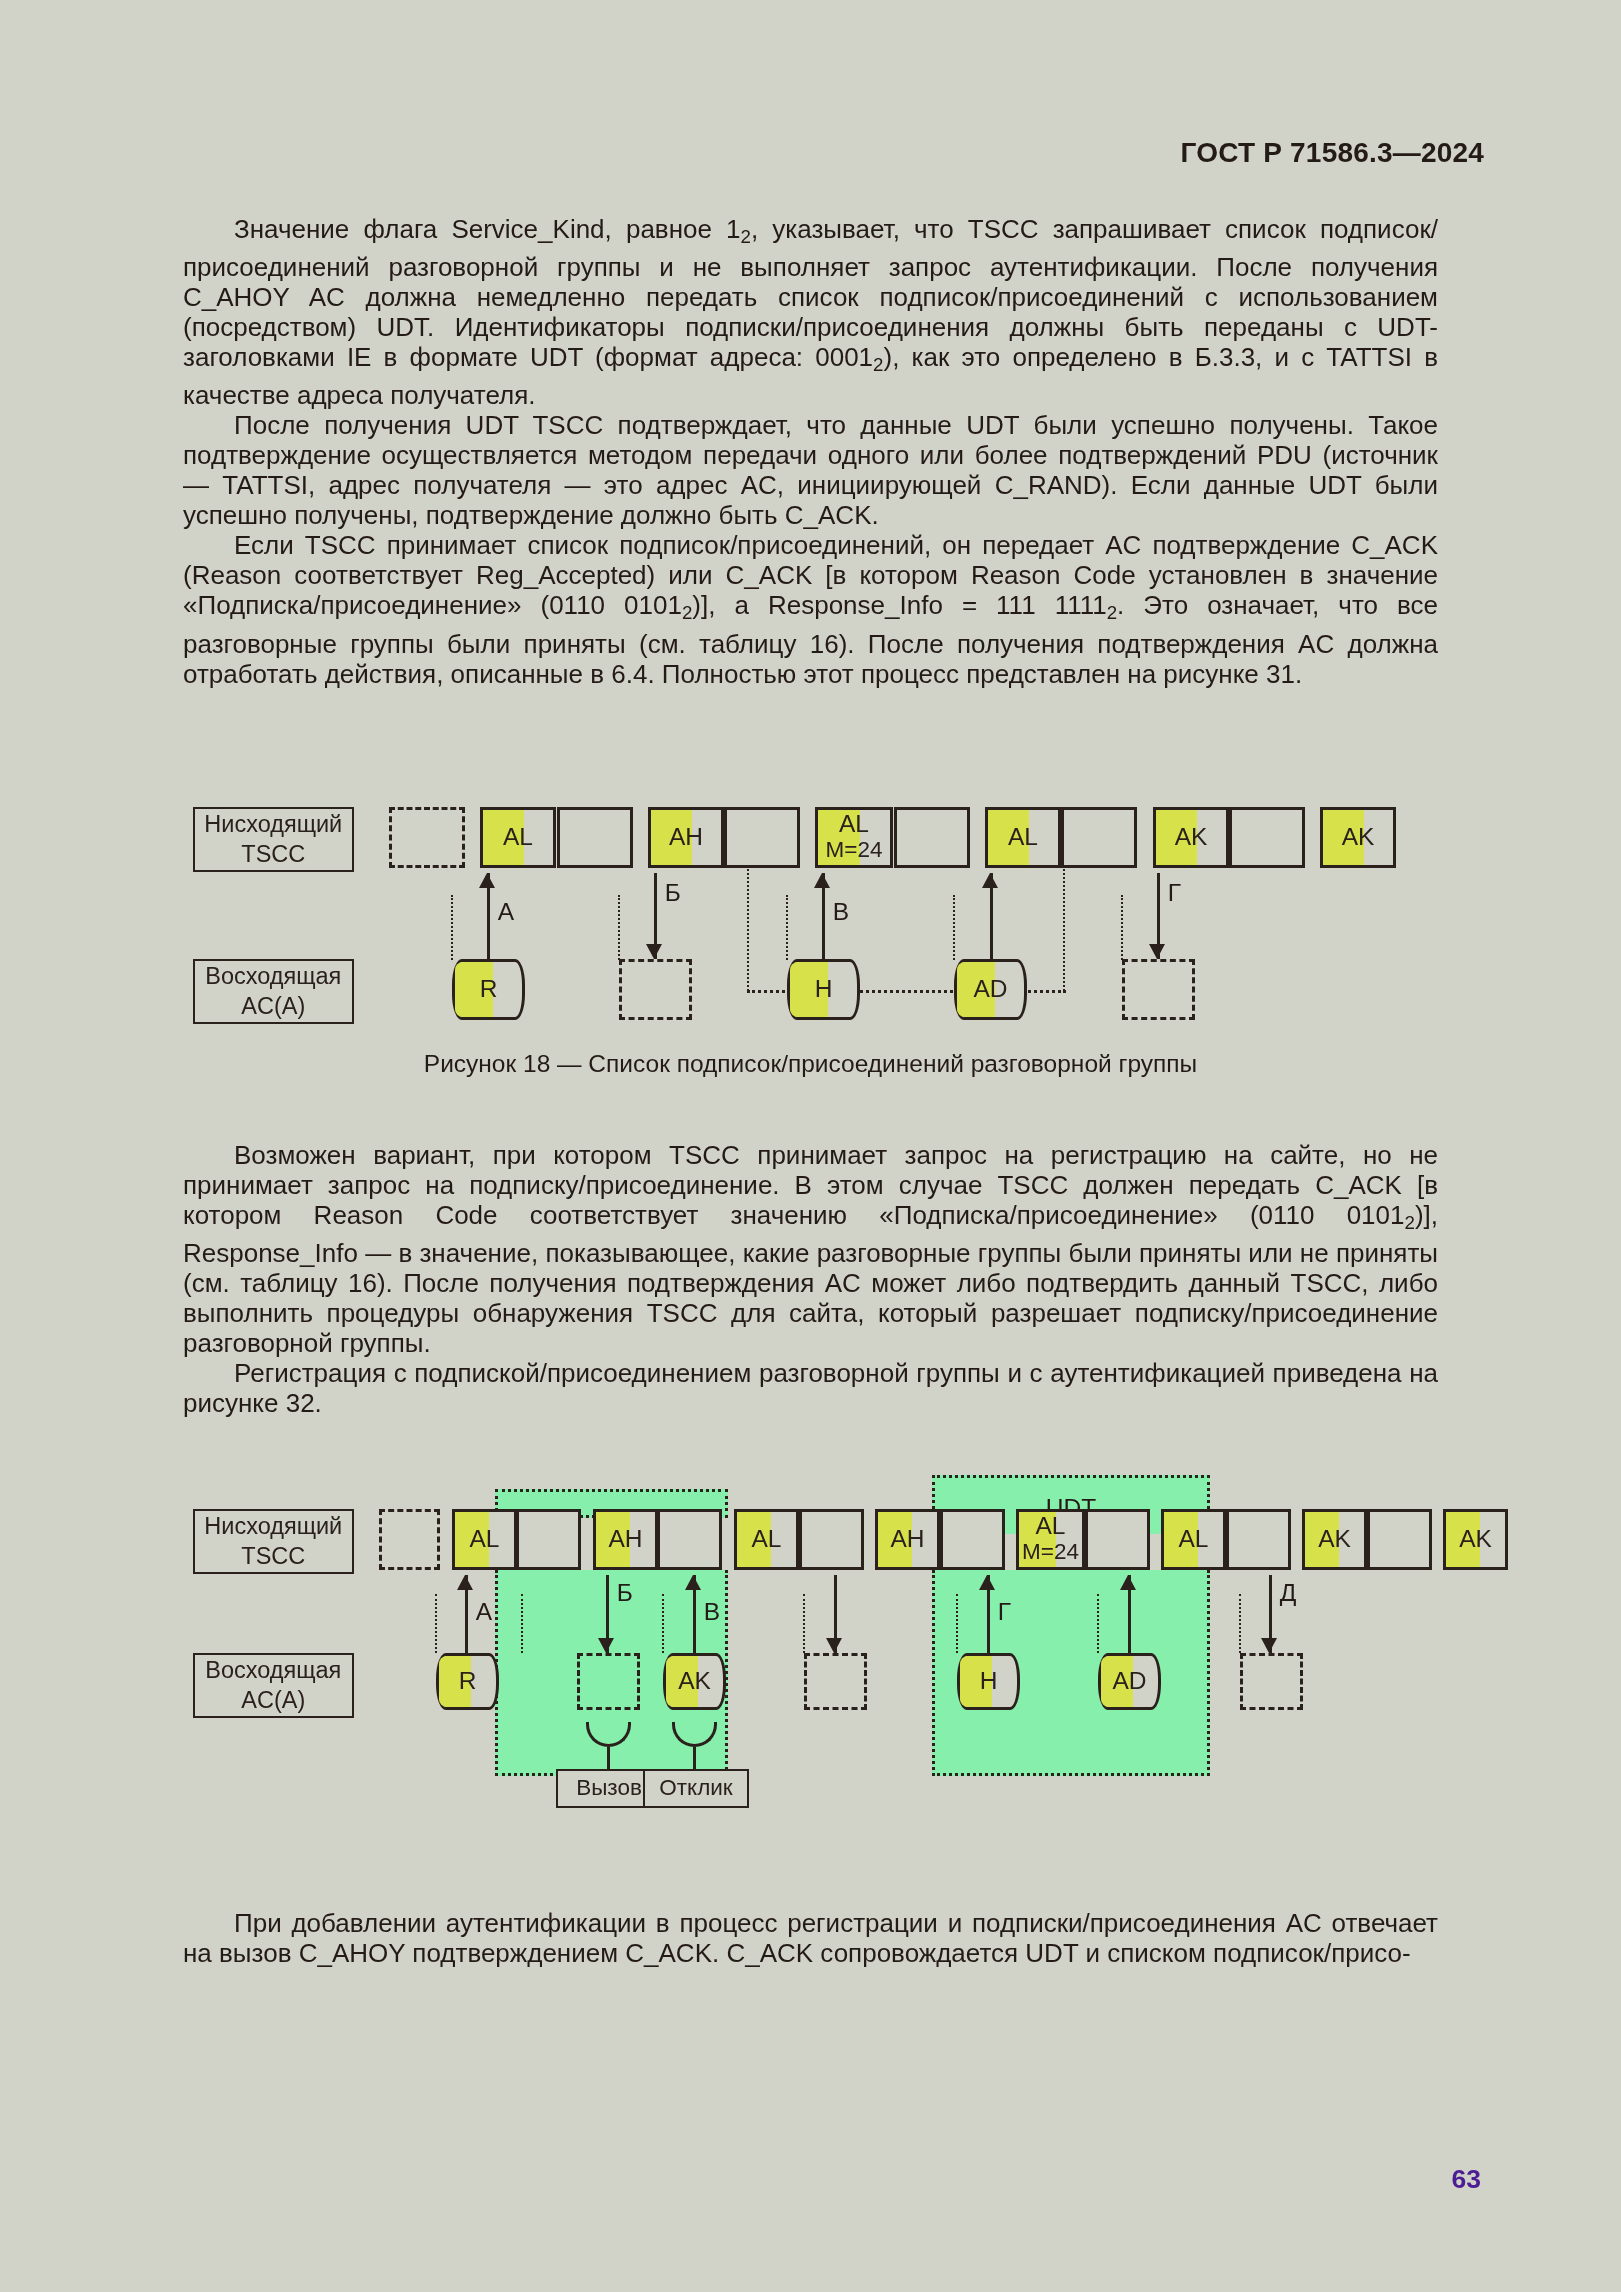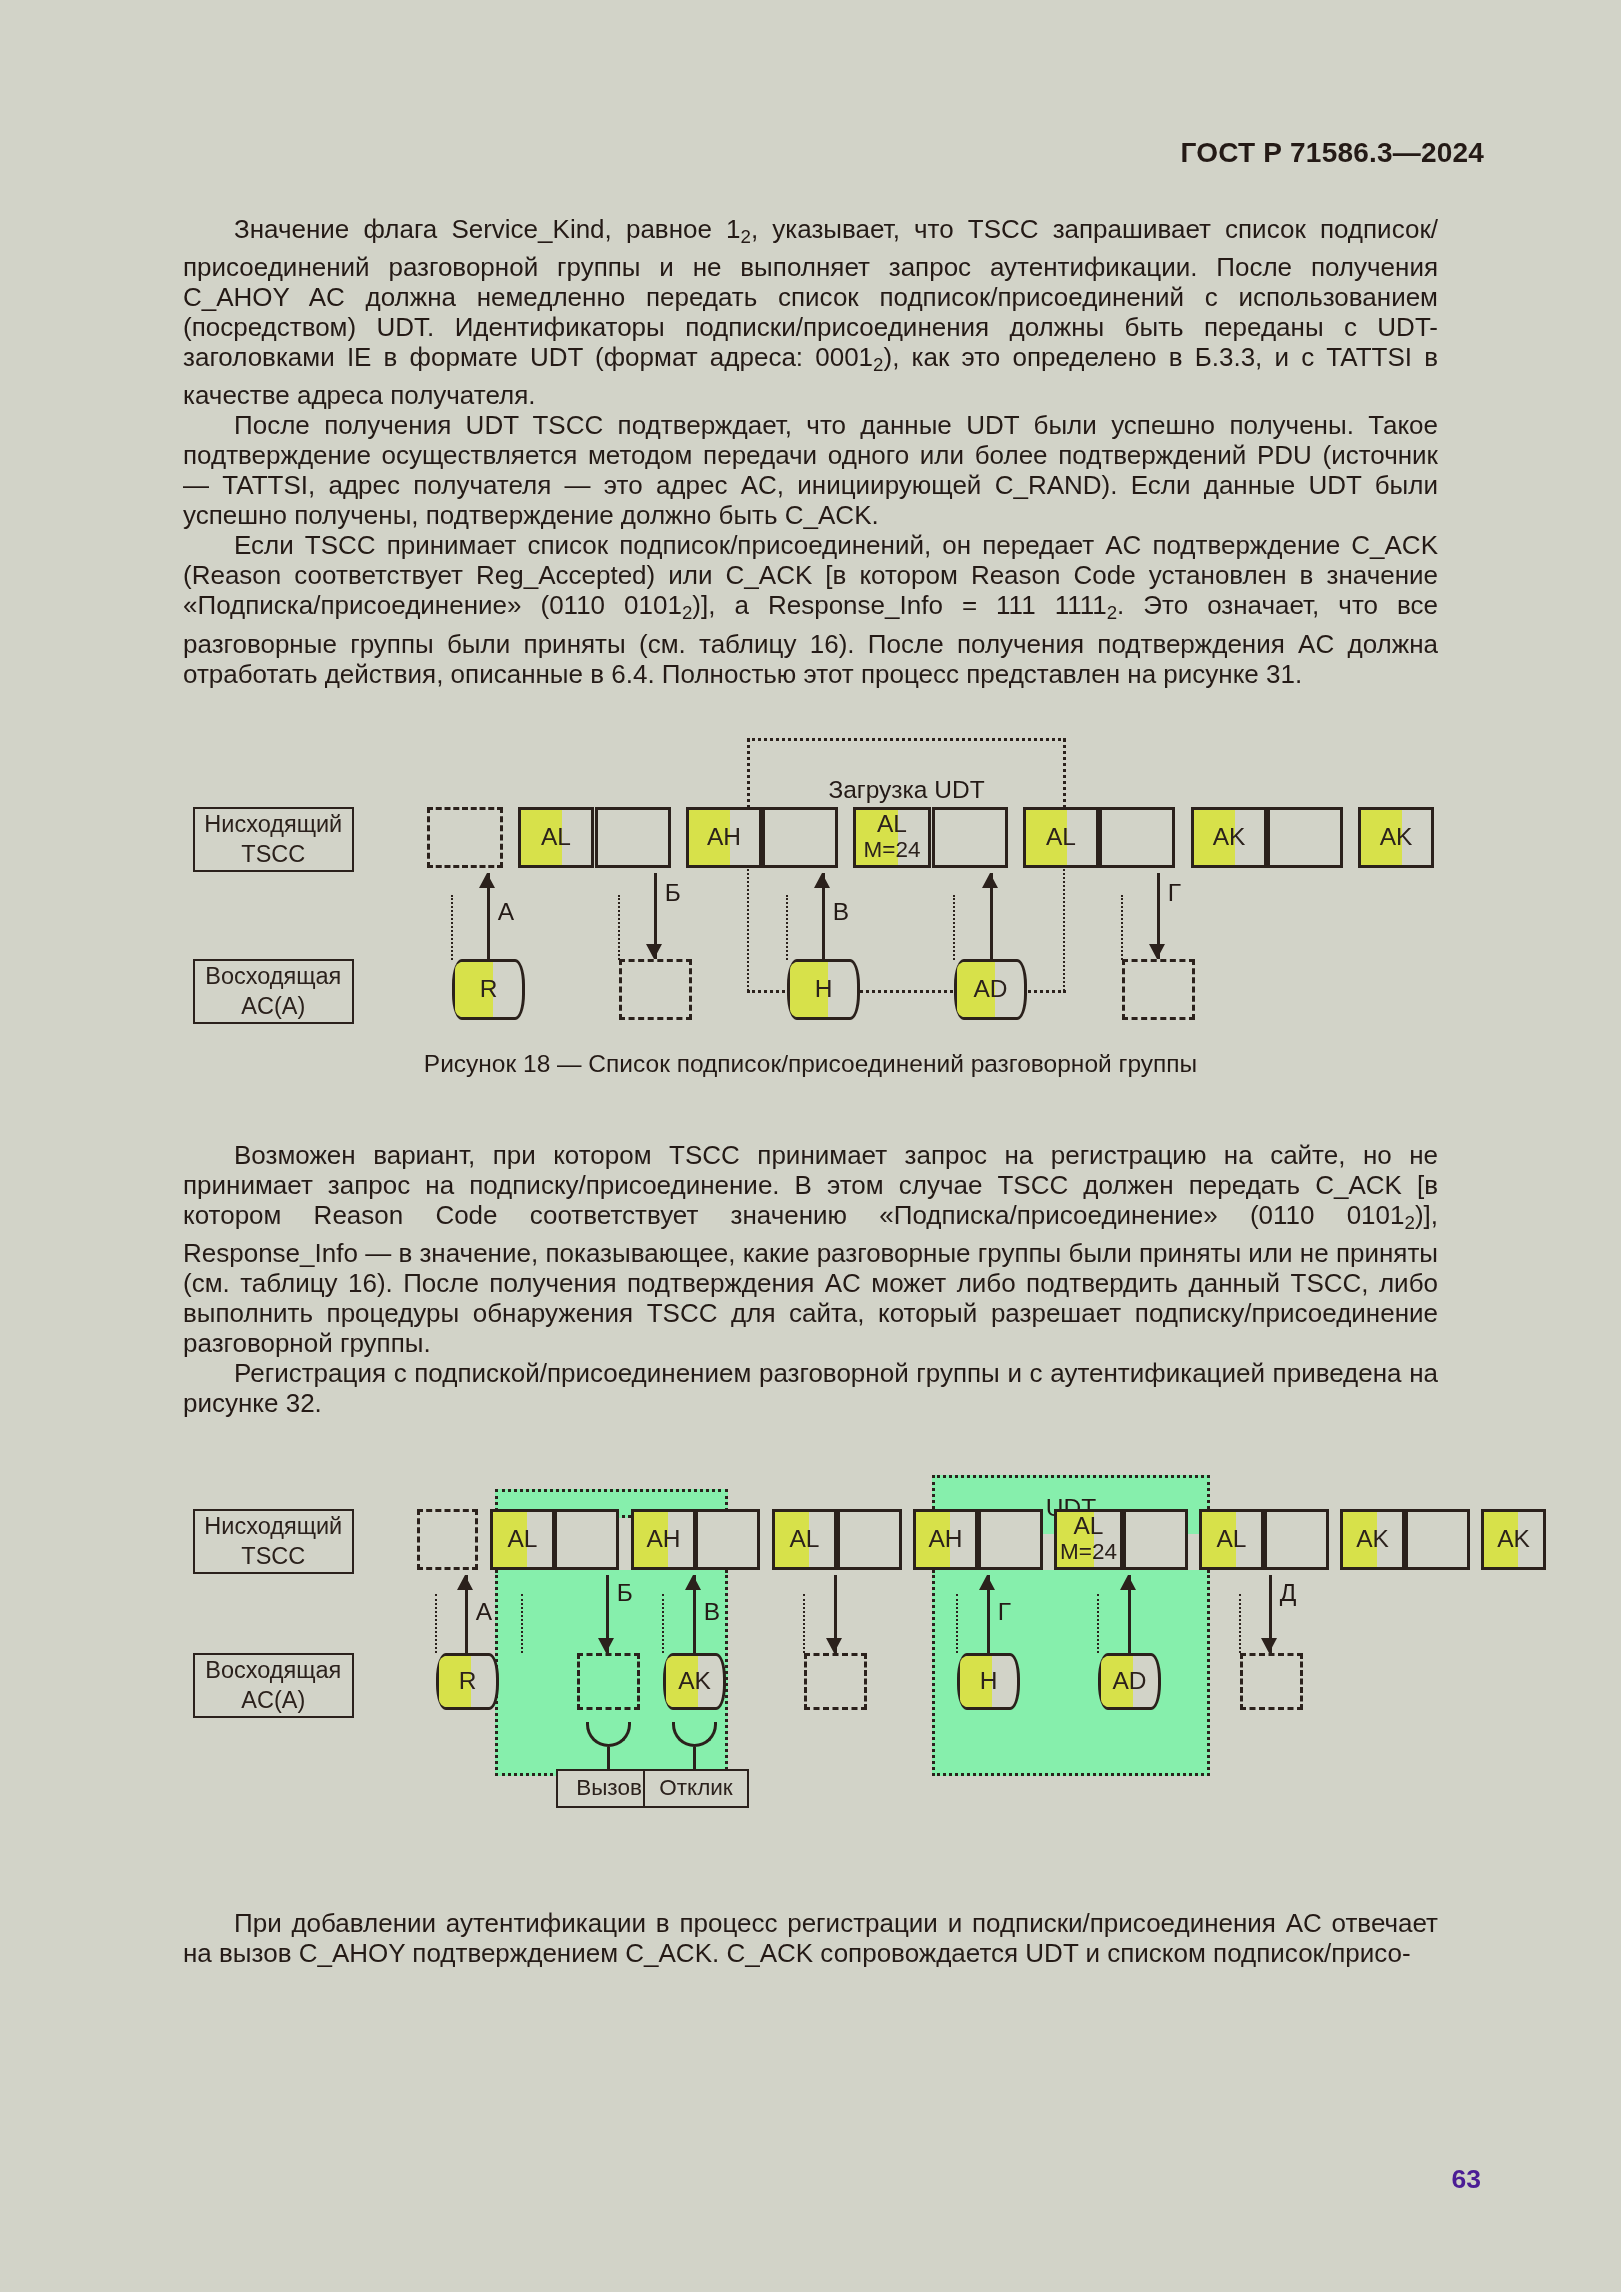--- a/index.html
+++ b/index.html
@@ -55,21 +55,20 @@
     font-size:23.5px; line-height:30px;
     text-align:center;
   }
 
   
   .strip{position:absolute;}
   .slot{
     position:absolute; top:0;
     box-sizing:border-box;
     height:100%;
-    margin-left:38px;
   }
   .slot.solid{ border:3.9px solid #2b211c; background:#d2d3c8;}
   .slot.dash { border:3.9px dashed #2b211c; background:transparent;}
   .slot .fill{
     position:absolute; left:0; top:0; bottom:0; width:58%;
     background:#d7e14a;
   }
   .slot .lbl{
     position:relative; z-index:2;
     width:100%; height:100%;
@@ -134,23 +133,20 @@
       После получения UDT TSCC подтверждает, что данные UDT были успешно получены. Такое подтверждение осуществляется методом передачи одного или более подтверждений PDU (источник — TATTSI, адрес получателя — это адрес AC, инициирующей C_RAND). Если данные UDT были успешно получены, подтверждение должно быть C_ACK.
     </p>
 
     <p class="para">
       Если TSCC принимает список подписок/присоединений, он передает AC подтверждение C_ACK (Reason соответствует Reg_Accepted) или C_ACK [в котором Reason Code установлен в значение «Подписка/присоединение» (0110 0101<sub>2</sub>)], а Response_Info = 111 1111<sub>2</sub>. Это означает, что все разговорные группы были приняты (см. таблицу 16). После получения подтверждения AC должна отработать действия, описанные в 6.4. Полностью этот процесс представлен на рисунке 31.
     </p>
 
     <div class="figwrap" style="height:363px;margin-top:47px;">
       <div class="figure" style="height:284px;">
 
-        <div class="dframe" style="left:564px;top:2px;width:319px;height:84px;border-bottom:none;">
-          <div class="t" style="top:35px;">Загрузка UDT</div>
-        </div>
 
         <div class="vguide" style="left:564px;top:86px;height:169px;"></div>
         <div class="vguide" style="left:880px;top:86px;height:169px;"></div>
         <div class="dframe" style="left:564px;top:251px;width:319px;height:5.9px;border:none;border-bottom:3.9px dotted #2b211c;"></div>
 
         <div class="rolebox" style="left:9.8px;top:71px;width:157px;height:61px;">
           <span>Нисходящий</span>
           <span>TSCC</span>
         </div>
 

